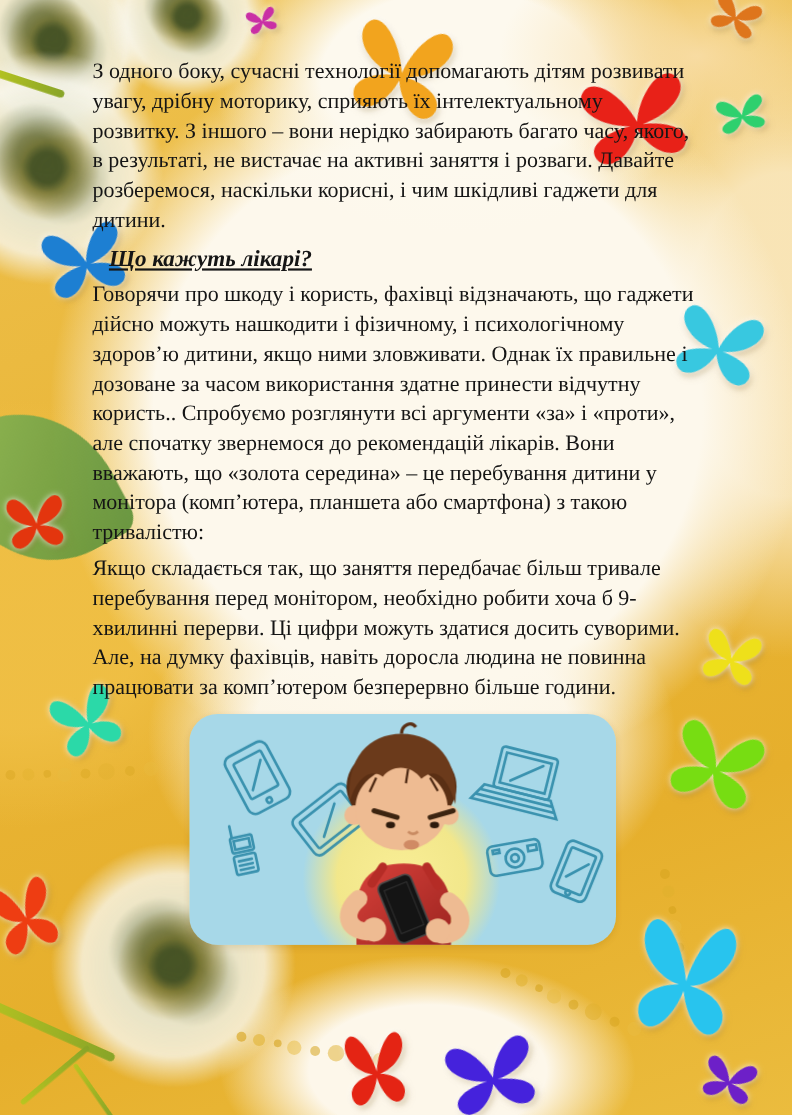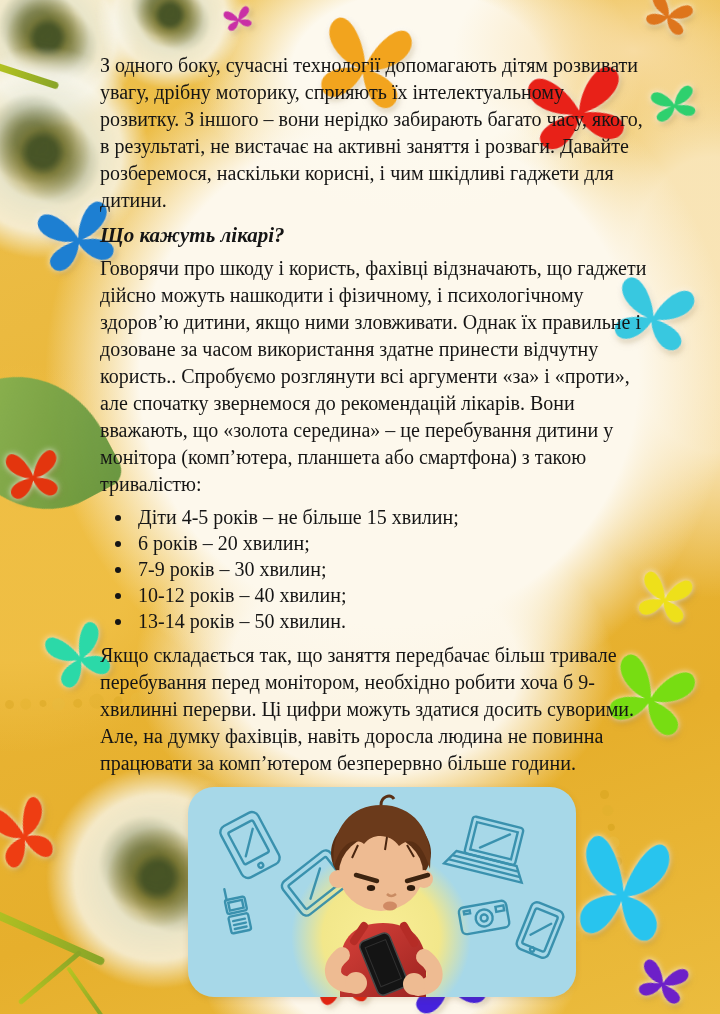--- a/index.html
+++ b/index.html
@@ -10,24 +10,24 @@
       radial-gradient(ellipse 250px 150px at 88% 5%, rgba(248,221,166,.95), rgba(248,221,166,0) 72%),
       radial-gradient(ellipse 300px 190px at 58% 7%, #fdf9ee 0 42%, rgba(253,249,238,0) 75%),
       radial-gradient(ellipse 430px 430px at 54% 37%, #fdf8ec 0 58%, rgba(253,248,236,0) 80%),
       radial-gradient(ellipse 320px 230px at 52% 66%, #fcf5e5 0 45%, rgba(252,245,229,0) 75%),
       radial-gradient(ellipse 270px 150px at 54% 96%, #fdf7ea 0 40%, rgba(253,247,234,0) 70%),
       radial-gradient(ellipse 260px 420px at 99% 30%, rgba(250,233,195,.9) 0 35%, rgba(250,233,195,0) 70%),
       radial-gradient(ellipse 300px 260px at 2% 55%, rgba(240,192,70,.85) 0 40%, rgba(240,192,70,0) 75%),
       linear-gradient(160deg,#eec14e 0%,#e9b536 45%,#e6af2c 75%,#ebbc3e 100%);
   }
   .content{
-    position:absolute;left:100px;top:52px;width:548px;color:#151515;
+    position:absolute;left:84px;top:52px;width:548px;color:#151515;
   }
   .para{font-size:20px;line-height:27px;margin:0 0 6px 0;}
-  .heading{font-size:21px;line-height:27px;font-weight:bold;font-style:italic;margin:8px 0 6px 0;}
+  .heading{font-size:21px;line-height:27px;font-weight:bold;font-style:italic;margin:8px 0 6px 15px;text-decoration:underline;}
   ul.screen-time{margin:4px 0 8px 0;padding-left:34px;font-size:20px;line-height:26px;}
   ul.screen-time li{margin:0;padding-left:4px;}
   .illustration-wrap{margin:10px 0 0 88px;width:388px;height:210px;border-radius:26px;overflow:hidden;
     box-shadow:0 2px 6px rgba(120,80,0,.15);}
   .butterfly{position:absolute;pointer-events:none;
     filter:drop-shadow(0 0 3px rgba(255,255,255,.85)) drop-shadow(2px 3px 2px rgba(110,75,0,.25));}
   .decor-layer{position:absolute;inset:0;pointer-events:none;}
   .dandelion{position:absolute;border-radius:50%;filter:blur(1.2px);
     background:
       radial-gradient(circle at 50% 50%, rgba(56,70,34,.9) 0 9%, rgba(110,122,78,.55) 15%, rgba(232,233,216,.9) 32%, rgba(248,247,238,.8) 52%, rgba(248,247,238,0) 70%);}
@@ -110,27 +110,20 @@
       </svg></div>
     <div class="butterfly" style="left: 636px; top: 956px; width: 56px; height: 48px; transform: rotate(16deg);"><svg viewBox="0 0 100 100" width="100%" height="100%" preserveAspectRatio="none">
         <path d="M50,57C42,30 20,6 10,22C2,36 20,56 44,60C22,62 4,74 14,88C24,99 42,86 49,64C56,86 74,99 84,88C94,74 76,62 54,60C78,56 96,36 88,22C78,6 56,30 50,57Z" fill="#6d20c8"></path>
       </svg></div>
   </div>
 
 <div class="content">
   <p class="para">З одного боку, сучасні технології допомагають дітям розвивати увагу, дрібну моторику, сприяють їх інтелектуальному розвитку. З іншого – вони нерідко забирають багато часу, якого, в результаті, не вистачає на активні заняття і розваги. Давайте розберемося, наскільки корисні, і чим шкідливі гаджети для дитини.</p>
   <h2 class="heading">Що кажуть лікарі?</h2>
   <p class="para">Говорячи про шкоду і користь, фахівці відзначають, що гаджети дійсно можуть нашкодити і фізичному, і психологічному здоров’ю дитини, якщо ними зловживати. Однак їх правильне і дозоване за часом використання здатне принести відчутну користь.. Спробуємо розглянути всі аргументи «за» і «проти», але спочатку звернемося до рекомендацій лікарів. Вони вважають, що «золота середина» – це перебування дитини у монітора (комп’ютера, планшета або смартфона) з такою тривалістю:</p>
-  <ul class="screen-time">
-    <li>Діти 4-5 років – не більше 15 хвилин;</li>
-    <li>6 років – 20 хвилин;</li>
-    <li>7-9 років – 30 хвилин;</li>
-    <li>10-12 років – 40 хвилин;</li>
-    <li>13-14 років – 50 хвилин.</li>
-  </ul>
   <p class="para">Якщо складається так, що заняття передбачає більш тривале перебування перед монітором, необхідно робити хоча б 9-хвилинні перерви. Ці цифри можуть здатися досить суворими. Але, на думку фахівців, навіть доросла людина не повинна працювати за комп’ютером безперервно більше години.</p>
 
   <div class="illustration-wrap">
     <svg viewBox="0 0 388 210" width="388" height="210">
       <defs>
         <radialGradient id="glow">
           <stop offset="0%" stop-color="#f9ee96"></stop>
           <stop offset="65%" stop-color="#f6e886" stop-opacity=".95"></stop>
           <stop offset="100%" stop-color="#f6e886" stop-opacity="0"></stop>
         </radialGradient>

